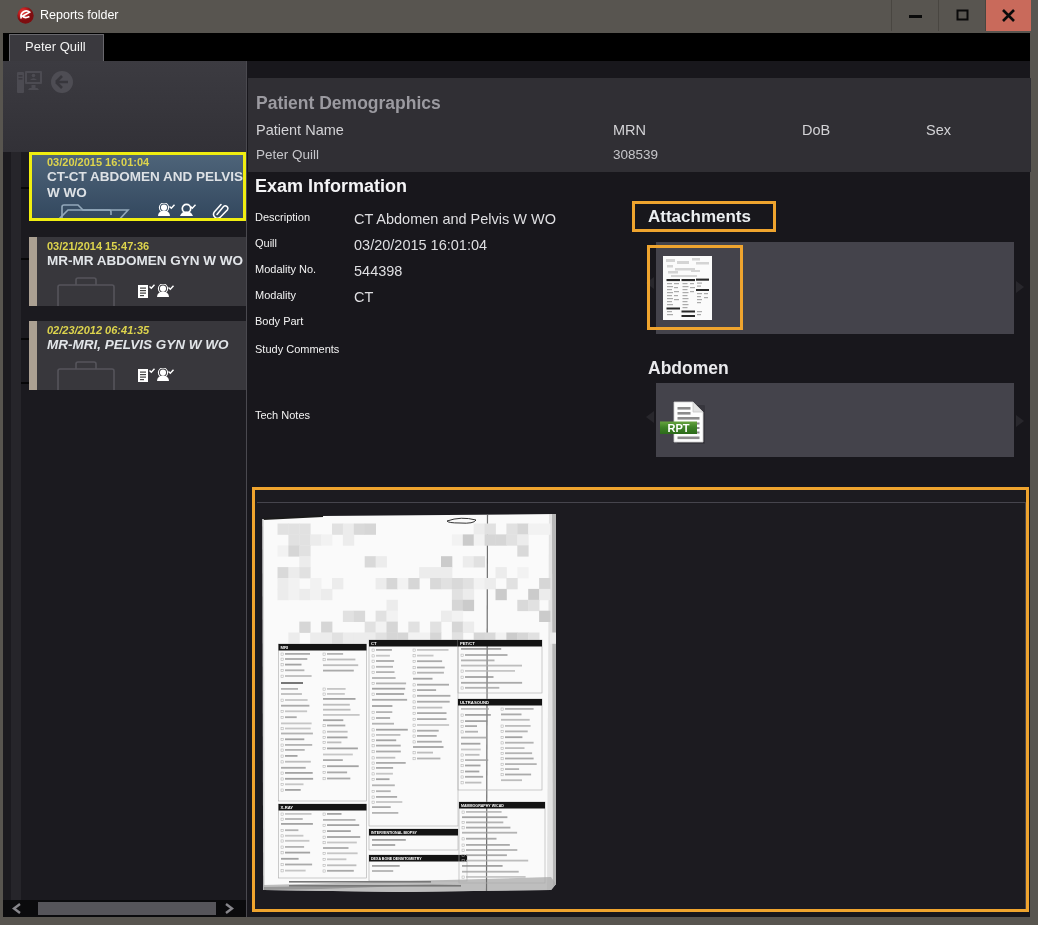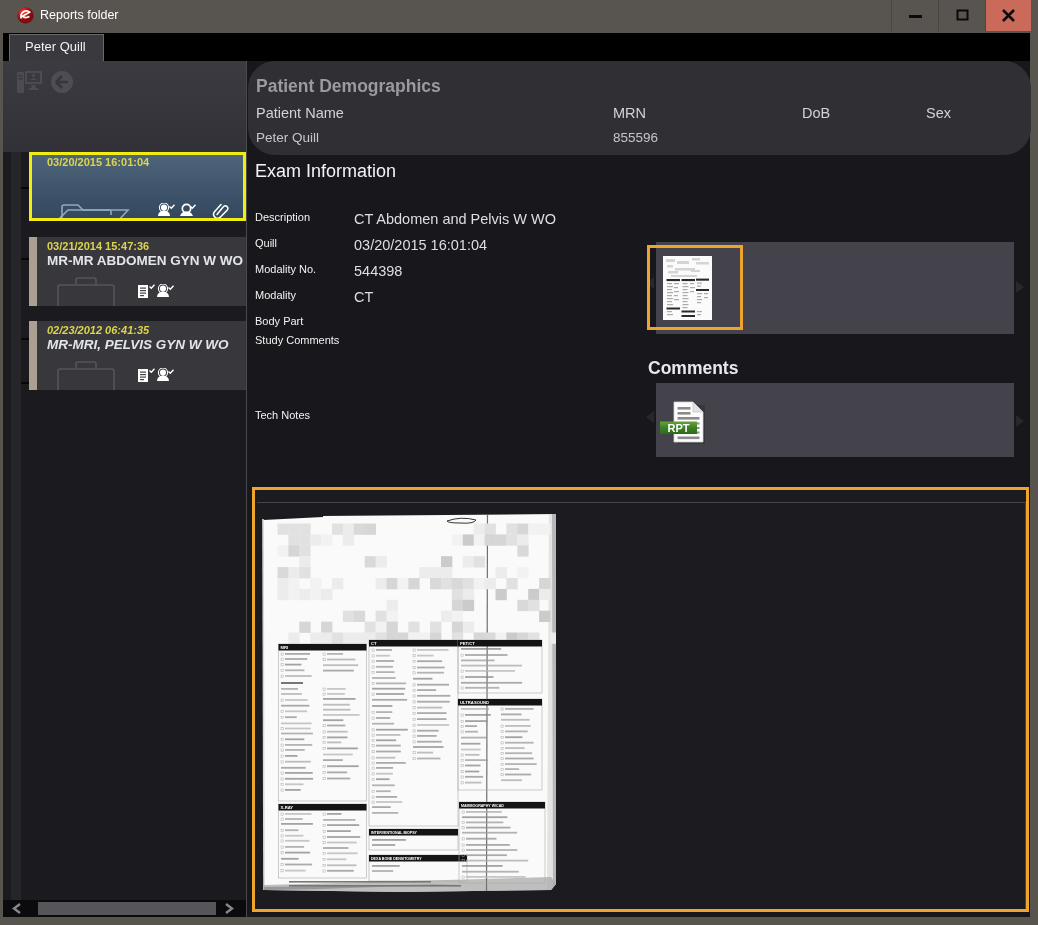--- a/index.html
+++ b/index.html
@@ -31,25 +31,25 @@
 #card1 .cdate{left:15px;top:1px;}
 #card1 .ctitle{left:15px;top:14px;color:#dde1e5;}
 #card2{top:176px;}
 #card3{top:260px;font-style:italic;}
 
 #sscroll{position:absolute;left:0;top:839px;width:243px;height:17px;background:#0b0b0d;}
 #sthumb{position:absolute;left:35px;top:2px;width:178px;height:13px;background:#56555a;}
 
 #main{position:absolute;left:243px;top:28px;width:784px;height:856px;background:#18171c;
  border-left:1px solid #4a494f;}
-#demog{position:absolute;left:1px;top:0px;width:783px;height:94px;background:#302f34;border-radius:27px;}
+#demog{position:absolute;left:1px;top:17px;width:783px;height:94px;background:#302f34;}
 #demog h1{font-size:17.5px;color:#9b9aa0;position:absolute;left:8px;top:15px;}
 .dlab{position:absolute;top:44px;font-size:14.5px;font-weight:normal;color:#d3d3d6;}
 .dval{position:absolute;top:69px;font-size:13.5px;color:#c6c6ca;}
-#exam-h{position:absolute;left:8px;top:100px;font-size:18px;font-weight:normal;color:#f4f4f6;}
+#exam-h{position:absolute;left:8px;top:115px;font-size:18px;font-weight:bold;color:#f4f4f6;}
 .elab{position:absolute;left:8px;font-size:11px;font-weight:normal;color:#f2f2f2;}
 .eval{position:absolute;left:107px;font-size:14.5px;color:#dfdfe2;}
 #att-box{position:absolute;left:385px;top:140px;width:144px;height:31px;border:3px solid #efa42e;}
 #att-box span{position:absolute;left:13px;top:3px;font-size:17px;font-weight:bold;color:#eceff1;}
 #att-panel{position:absolute;left:409px;top:181px;width:358px;height:92px;background:#44434b;}
 #thumb-box{position:absolute;left:400px;top:184px;width:96px;height:85px;border:3px solid #efa42e;}
 #rep-h{position:absolute;left:401px;top:297px;font-size:17.5px;font-weight:bold;color:#e9e9ec;}
 #rep-panel{position:absolute;left:409px;top:322px;width:358px;height:74px;background:#44434b;}
 .scar{position:absolute;width:0;height:0;border-style:solid;}
 
@@ -105,20 +105,21 @@
       <path d="M6,12 L12,6 M6,12 L12,18 M6.5,12 L18,12" stroke="#37363c" stroke-width="2.6" fill="none"></path>
     </svg>
    </div>
    <div id="timeline"></div>
    <div class="tick" style="top:126px"></div>
    <div class="tick" style="top:197px"></div>
    <div class="tick" style="top:277px"></div>
    <div class="tick" style="top:321px"></div>
    <div class="card" id="card1">
     <div class="cdate">03/20/2015 16:01:04</div>
+    <div class="ctitle">CT-CT ABDOMEN AND PELVIS W&nbsp;WO</div>
     <svg class="abs" style="left:24px;top:48px" width="76" height="18" viewBox="0 0 76 18" fill="none" stroke="#93a8ba" stroke-width="1.6">
       <path d="M6,18 V4 q0,-2 2,-2 h14 l5,5 h26 q2,0 2,2 v3"></path>
       <path d="M1,18 L12,7 h60 L62,18"></path>
     </svg>
     <svg class="abs" style="left:124px;top:48px" width="20" height="16" viewBox="0 0 20 16">
             <circle cx="8" cy="4.6" r="3.1" fill="#fff"></circle>
             <path d="M2,13 a6,5.5 0 0 1 12,0 z" fill="#fff"></path>
             <circle cx="8" cy="4.6" r="4.6" fill="none" stroke="#fff" stroke-width="1.1"></circle>
             <path d="M13.5,3.5 l1.8,1.8 l3.2,-3.6" stroke="#fff" stroke-width="1.4" fill="none"></path>
           </svg>
@@ -188,34 +189,37 @@
    </div>
   </div>
   <div id="main">
    <div id="demog">
      <h1 style="font-weight:bold">Patient Demographics</h1>
      <div class="dlab" style="left:8px">Patient Name</div>
      <div class="dlab" style="left:365px">MRN</div>
      <div class="dlab" style="left:554px">DoB</div>
      <div class="dlab" style="left:678px">Sex</div>
      <div class="dval" style="left:8px">Peter Quill</div>
-     <div class="dval" style="left:365px">855596</div>
+     <div class="dval" style="left:365px">308539</div>
    </div>
    <div id="exam-h">Exam Information</div>
    <div class="elab" style="top:150px">Description</div>
         <div class="eval" style="top:150px">CT Abdomen and Pelvis W WO</div>
    <div class="elab" style="top:176px">Quill</div>
         <div class="eval" style="top:176px">03/20/2015 16:01:04</div>
    <div class="elab" style="top:202px">Modality No.</div>
         <div class="eval" style="top:202px">544398</div>
    <div class="elab" style="top:228px">Modality</div>
         <div class="eval" style="top:228px">CT</div>
    <div class="elab" style="top:254px">Body Part</div>
-   <div class="elab" style="top:265px;width:92px;line-height:28px">Study Comments</div>
+   <div class="elab" style="top:280px;width:92px;line-height:16px">Study Comments</div>
    <div class="elab" style="top:348px">Tech Notes</div>
+   <div id="att-box">
+          <span>Attachments</span>
+        </div>
    <div id="att-panel"></div>
    <div class="scar" style="left:399px;top:216px;border-width:6px 8px 6px 0;border-color:transparent #28272c transparent transparent;"></div>
    <div class="scar" style="left:769px;top:220px;border-width:6px 0 6px 8px;border-color:transparent transparent transparent #28272c;"></div>
    <div id="thumb-box"></div>
    <svg class="abs" style="left:416px;top:195px" width="49" height="64" viewBox="0 0 49 64">
  <rect x="0" y="0" width="49" height="64" fill="#fbfbfb"></rect>
  <g fill="#d4d4d4">
   <rect x="3" y="3" width="9" height="3"></rect>
             <rect x="14" y="5" width="12" height="3"></rect>
   <rect x="29" y="2" width="8" height="2.5"></rect>
@@ -268,21 +272,21 @@
             <rect x="34" y="43" width="5" height="1.2"></rect>
   <rect x="34" y="46" width="4" height="1.2"></rect>
             <rect x="41" y="37" width="4" height="1.2"></rect>
             <rect x="41" y="41" width="4" height="1.2"></rect>
   <rect x="34" y="55" width="5" height="1.2"></rect>
             <rect x="34" y="58" width="4" height="1.2"></rect>
   <rect x="4" y="55" width="5" height="1.2"></rect>
             <rect x="4" y="58" width="6" height="1.2"></rect>
  </g>
 </svg>
-   <div id="rep-h">Comments</div>
+   <div id="rep-h">Abdomen</div>
    <div id="rep-panel"></div>
    <div class="scar" style="left:399px;top:350px;border-width:6px 8px 6px 0;border-color:transparent #28272c transparent transparent;"></div>
    <div class="scar" style="left:769px;top:354px;border-width:6px 0 6px 8px;border-color:transparent transparent transparent #28272c;"></div>
    <svg class="abs" style="left:410px;top:337px" width="52" height="52" viewBox="0 0 52 52">
  <defs>
             <linearGradient id="gg" x1="0" y1="0" x2="0" y2="1">
    <stop offset="0%" stop-color="#66a33e"></stop>
               <stop offset="45%" stop-color="#3f8427"></stop>
               <stop offset="100%" stop-color="#2c6a1a"></stop>
  </linearGradient>

